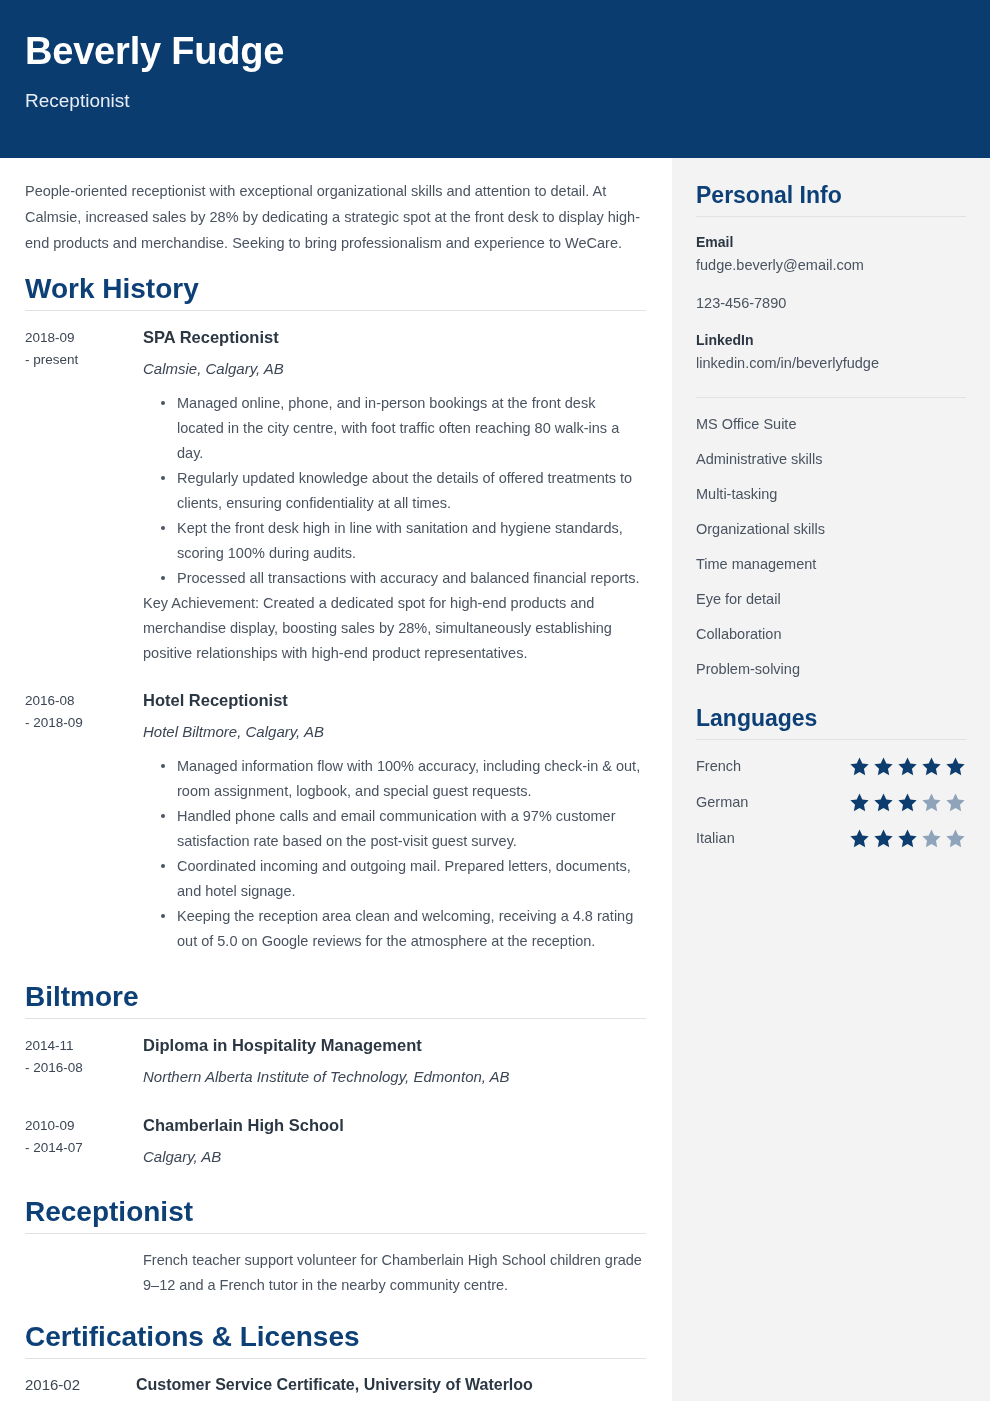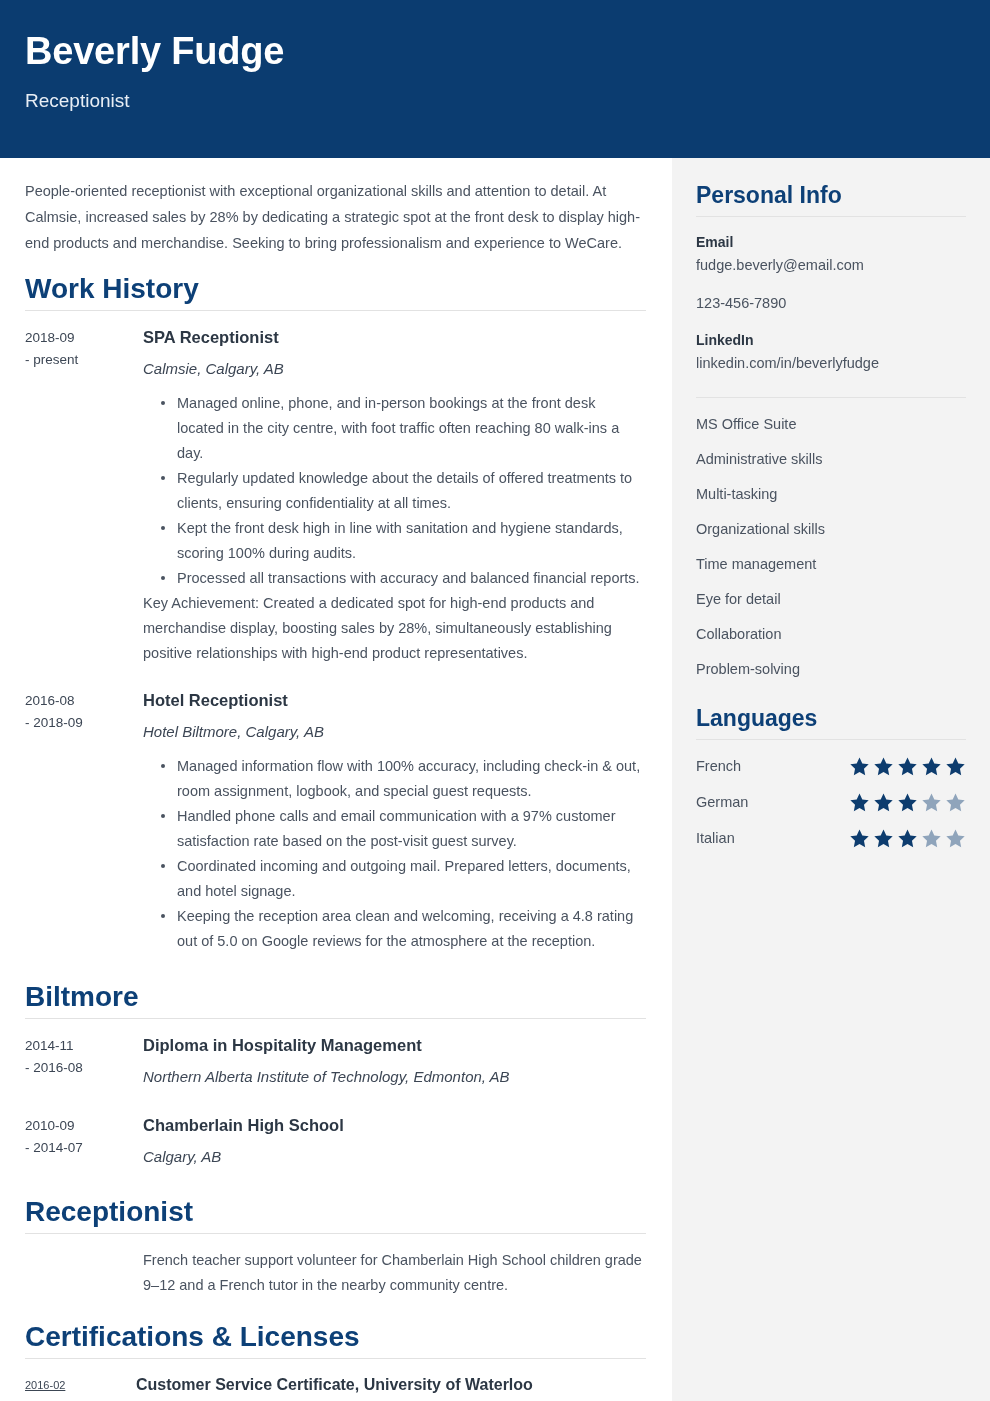--- a/index.html
+++ b/index.html
@@ -164,23 +164,22 @@
   .cert-row {
     display: flex;
     align-items: flex-start;
     margin-bottom: 20px;
   }
   .cert-row:last-child { margin-bottom: 0; }
   .cert-date {
     width: 111px;
     flex: 0 0 111px;
     color: #3c4654;
-    font-size: 11px;
-    line-height: 24px;
-    text-decoration: underline;
+    font-size: 15px;
+    line-height: 24px;
   }
   .cert-name {
     color: #2c3744;
     font-size: 16px;
     font-weight: bold;
     line-height: 24px;
   }
 
   
   .side-title {

